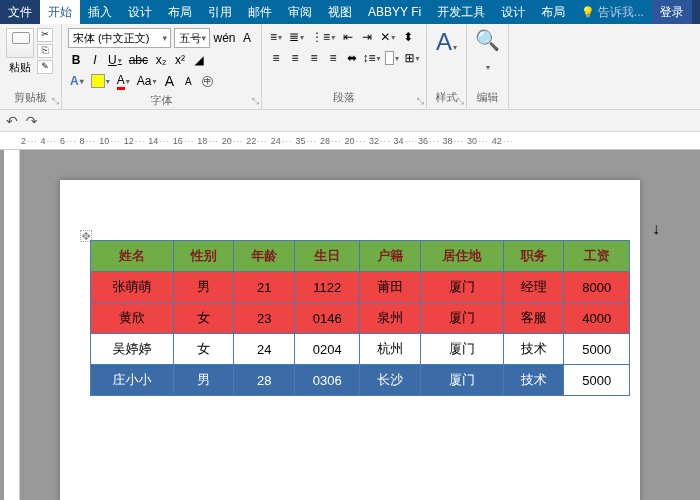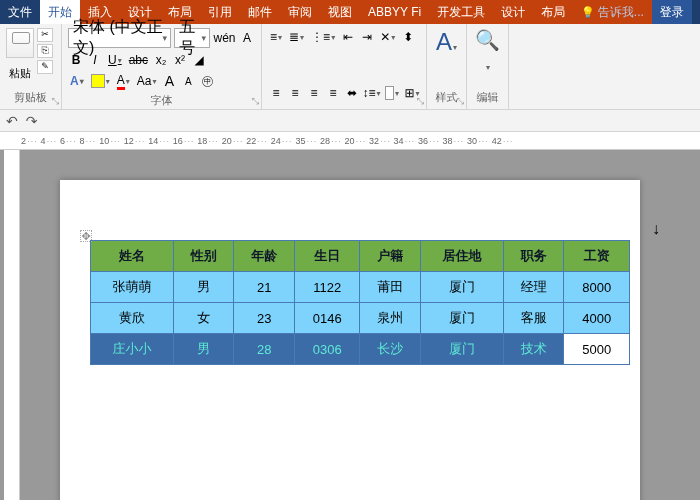--- a/index.html
+++ b/index.html
@@ -1,36 +1,36 @@
 <!DOCTYPE html>
 <html><head>
 <meta charset="utf-8">
 <style>
 *{box-sizing:border-box;margin:0;padding:0;font-family:"Microsoft YaHei",sans-serif}
 body{background:#fff;width:700px;height:500px;overflow:hidden;font-size:12px}
-.tabs{display:flex;background:#c2410c;color:#fff;height:24px;align-items:stretch}
+.tabs{display:flex;background:#0369a1;color:#fff;height:24px;align-items:stretch}
 .tab{padding:4px 8px;cursor:pointer;white-space:nowrap;font-size:12px;display:flex;align-items:center}
 .tab.file{background:#1e3e6e}
 .tab.active{background:#fff;color:#2b579a}
 .tab.tell{color:#b8c7e0;flex:1}
 .tab.login{background:#2b579a}
 .tab.share{background:#1e3e6e}
 .bulb{margin-right:3px;font-size:11px}
 .ribbon{background:#f3f3f3;border-bottom:1px solid #d4d4d4;height:86px;display:flex}
 .group{border-right:1px solid #d4d4d4;padding:4px 6px;display:flex;flex-direction:column;justify-content:space-between;position:relative}
 .group-label{text-align:center;font-size:11px;color:#666;margin-top:auto}
 .expand{position:absolute;bottom:2px;right:2px;font-size:9px;color:#888;cursor:pointer}
-.clip{display:flex;flex-direction:column;align-items:center;gap:8px}
+.clip{display:flex;flex-direction:column;align-items:center;gap:2px}
 .clip-icon{width:28px;height:30px;background:linear-gradient(#fff,#eee);border:1px solid #ccc;position:relative}
 .clip-icon::after{content:"";position:absolute;top:3px;left:5px;width:16px;height:10px;border:1px solid #999;border-radius:2px}
 .small-btns{display:flex;flex-direction:column;gap:2px;margin-left:3px}
 .sb{width:16px;height:14px;border:1px solid #ccc;background:#fff;font-size:9px;text-align:center;cursor:pointer}
 .font-group{width:200px}
 .row{display:flex;align-items:center;gap:3px;margin-bottom:3px}
-.combo{border:1px solid #ababab;background:#fff;height:20px;display:flex;align-items:center;padding:0 4px;font-size:16px;position:relative;cursor:pointer}
+.combo{border:1px solid #ababab;background:#fff;height:20px;display:flex;align-items:center;padding:0 4px;font-size:11px;position:relative;cursor:pointer}
 .combo::after{content:"▾";position:absolute;right:3px;font-size:9px;color:#666}
 .fname{width:118px}
 .fsize{width:40px}
 .tbtn{min-width:16px;height:18px;display:flex;align-items:center;justify-content:center;cursor:pointer;font-size:12px;padding:0 2px}
 .tbtn.b{font-weight:bold}
 .tbtn.i{font-style:italic}
 .tbtn.u{text-decoration:underline}
 .dd::after{content:"▾";font-size:8px;margin-left:1px;color:#666}
 .color-sq{width:14px;height:14px;border:1px solid #999;display:inline-block}
 .para-group{width:165px}
@@ -44,24 +44,24 @@
 .rseg{display:flex;align-items:center}
 .rnum{margin:0 1px}
 .rtick{color:#aaa;letter-spacing:1px}
 .doc{background:#999;height:350px;padding:30px 30px 0 30px;overflow:hidden;position:relative}
 .vruler{position:absolute;left:4px;top:0;bottom:0;width:16px;background:#fff;border-right:1px solid #ccc}
 .page{background:#fff;margin:0 auto;width:580px;min-height:600px;padding:60px 20px 20px 30px;position:relative;box-shadow:0 0 6px rgba(0,0,0,.3)}
 .handle{position:absolute;top:50px;left:20px;font-size:11px;color:#888;border:1px dotted #aaa;width:12px;height:12px;text-align:center;line-height:10px;cursor:move}
 .arrow{position:absolute;top:40px;right:-20px;font-size:16px}
 table.data{border-collapse:collapse;width:540px}
 table.data th,table.data td{border:1px solid #4a7ab5;padding:6px 4px;text-align:center;font-size:13px}
-table.data th{background:#70ad47;color:#0f172a;font-weight:bold}
-tr.band td{background:#7dd3fc}
+table.data th{background:#70ad47;color:#7f1d1d;font-weight:bold}
+tr.band td{background:#ef4444}
 tr.plain td{background:#fff}
-tr.sel td{background:#3b6ca8;color:#5eead4}
+tr.sel td{background:#3b6ca8;color:#ffffff}
 tr.sel td.last{background:#fff;color:#000}
 </style>
 </head>
 <body>
 
 <div class="tabs">
   <div class="tab file">文件</div>
   <div class="tab active">开始</div>
   <div class="tab">插入</div>
   <div class="tab">设计</div>
@@ -149,20 +149,21 @@
       <div class="tbtn">≡</div>
       <div class="tbtn">≡</div>
       <div class="tbtn">≡</div>
       <div class="tbtn">⬌</div>
       <div class="tbtn dd">↕≡</div>
       <div class="tbtn dd">
           <span class="color-sq" style="background:#fff"></span>
         </div>
       <div class="tbtn dd">⊞</div>
     </div>
+    <div class="group-label">段落</div>
     <div class="expand">⤡</div>
   </div>
 
   <div class="group style-group">
     <div class="big-a dd">A</div>
     <div class="group-label">样式</div>
     <div class="expand">⤡</div>
   </div>
 
   <div class="group edit-group">
@@ -295,20 +296,30 @@
           <tr class="band">
             <td>黄欣</td>
             <td>女</td>
             <td>23</td>
             <td>0146</td>
             <td>泉州</td>
             <td>厦门</td>
             <td>客服</td>
             <td>4000</td>
           </tr>
+          <tr class="plain">
+            <td>吴婷婷</td>
+            <td>女</td>
+            <td>24</td>
+            <td>0204</td>
+            <td>杭州</td>
+            <td>厦门</td>
+            <td>技术</td>
+            <td>5000</td>
+          </tr>
           <tr class="sel">
             <td>庄小小</td>
             <td>男</td>
             <td>28</td>
             <td>0306</td>
             <td>长沙</td>
             <td>厦门</td>
             <td>技术</td>
             <td class="last">5000</td>
           </tr>

